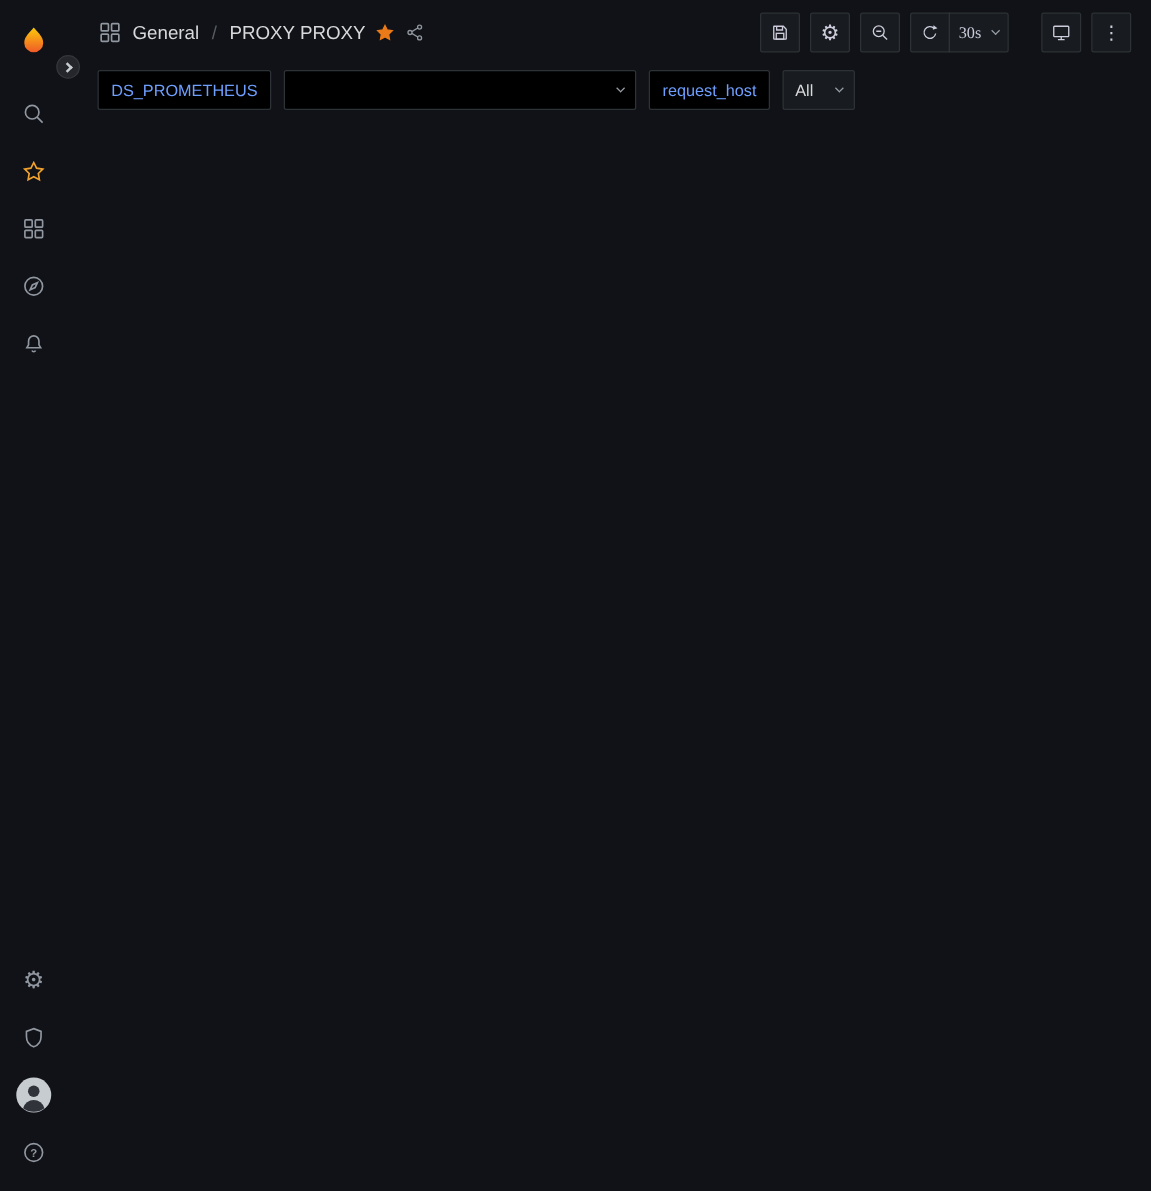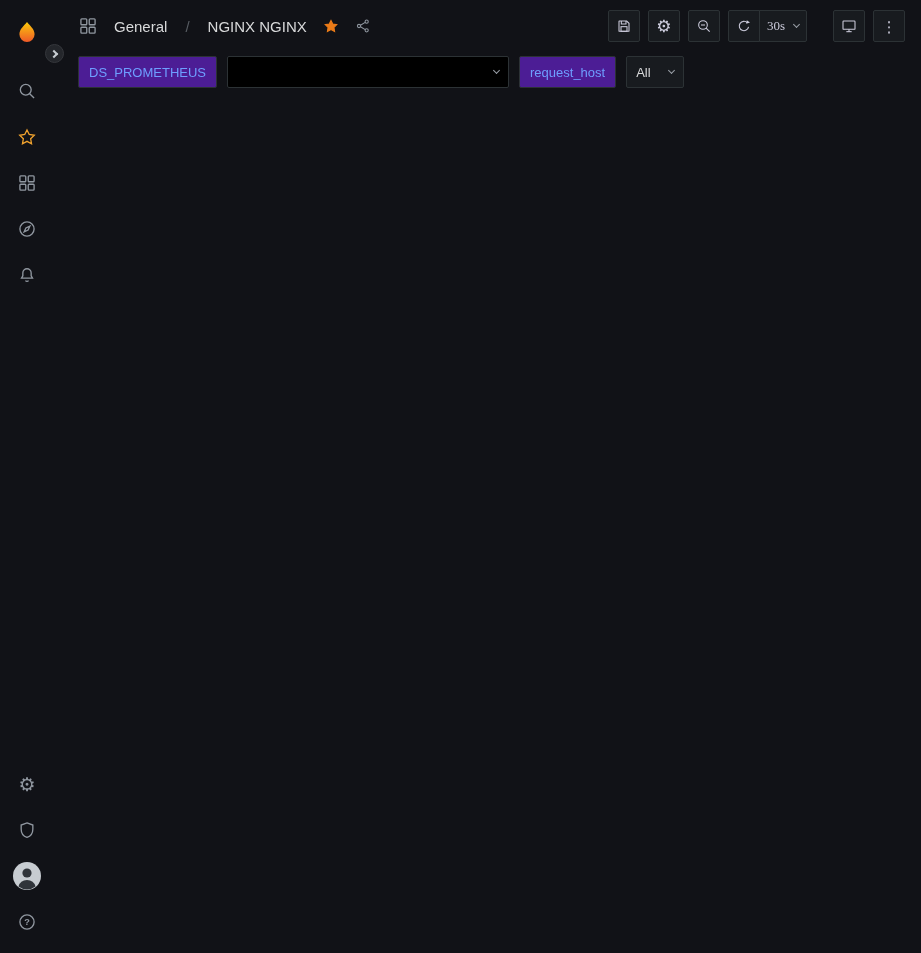--- a/index.html
+++ b/index.html
@@ -20,40 +20,40 @@
   .sidebar-expand { position:absolute; left:45px; top:44px; width:19px; height:19px; border-radius:50%;
     background:#24262b; border:1px solid #35373c; display:flex; align-items:center; justify-content:center;
     z-index:5; cursor:pointer; }
   .chev-r { display:inline-block; width:6px; height:6px; border-right:2px solid #c7ccd1;
     border-bottom:2px solid #c7ccd1; transform:rotate(-45deg); margin-left:-2px; }
   .star-active { color:#f0a22e; }
   .avatar-svg { width:30px; height:30px; }
 
   
   .main { flex:1; min-width:0; display:flex; flex-direction:column; }
-  .topnav { height:52px; flex:none; display:flex; align-items:center; gap:16px; padding:0 16px 0 24px; }
+  .topnav { height:52px; flex:none; display:flex; align-items:center; gap:8px; padding:0 16px 0 24px; }
   .crumb { font-size:15px; color:#d8d9da; white-space:nowrap; }
   .crumb-sep { color:#585d63; margin:0 2px; font-size:15px; }
   .title-star { color:#eb7b18; }
   .tool-right { margin-left:auto; display:flex; align-items:center; gap:8px; }
   .tool-btn { height:32px; min-width:32px; border:1px solid #2c3235; background:#181b1f; border-radius:2px;
     display:flex; align-items:center; justify-content:center; color:#ccccdc; padding:0 7px; gap:7px;
     font-size:13px; cursor:pointer; }
   .tool-btn .ic { width:16px; height:16px; }
   .tz { font-size:11px; color:#c3c6cc; }
   .caret { display:inline-block; width:5px; height:5px; border-right:1.5px solid #9aa0a8;
     border-bottom:1.5px solid #9aa0a8; transform:rotate(45deg); margin-top:-3px; margin-left:2px; }
   .btn-group { display:flex; }
   .btn-group .tool-btn:last-child { margin-left:-1px; border-top-left-radius:0; border-bottom-left-radius:0;font-family:Liberation Serif, serif; }
   .btn-group .tool-btn:first-child { border-top-right-radius:0; border-bottom-right-radius:0; }
   .gap-left { margin-left:18px; }
 
   
   .subnav { height:40px; flex:none; display:flex; align-items:center; gap:10px; padding:0 16px 0 24px; }
-  .var-label { height:32px; border:1px solid #2c3235; background:#4c1d95; color:#6e9fff;
+  .var-label { height:32px; border:1px solid #2c3235; background:#000000; color:#6e9fff;
     display:flex; align-items:center; padding:0 10px; font-size:13px; border-radius:2px; white-space:nowrap; }
   .var-select { height:32px; border:1px solid #2c3235; border-radius:2px; display:flex; align-items:center;
     justify-content:flex-end; padding:0 9px; cursor:pointer; }
   .var-select.black { background:#000; width:282px; }
   .var-select.light { background:#181b1f; color:#d8d9da; font-size:13px; gap:16px; }
 
   
   .dash { flex:1; min-height:0; overflow:hidden; padding:8px 14px 0 16px; }
 
   .panel-grid { display:grid; grid-template-columns:1fr 1fr; gap:8px; margin-bottom:12px; }
@@ -140,21 +140,21 @@
 
     <header class="topnav">
       <svg class="ic" viewBox="0 0 24 24" style="color:#9097a0">
         <rect x="3.5" y="3.5" width="7" height="7" rx="1"></rect>
           <rect x="13.5" y="3.5" width="7" height="7" rx="1"></rect>
         <rect x="3.5" y="13.5" width="7" height="7" rx="1"></rect>
           <rect x="13.5" y="13.5" width="7" height="7" rx="1"></rect>
       </svg>
       <span class="crumb">General</span>
       <span class="crumb-sep">/</span>
-      <span class="crumb">NGINX NGINX</span>
+      <span class="crumb">PROXY PROXY</span>
       <svg class="ic ic-sm title-star" viewBox="0 0 24 24" style="fill:#eb7b18;stroke:#eb7b18">
         <path d="M12 3.6l2.7 5.4 6 .9-4.3 4.2 1 6-5.4-2.9-5.4 2.9 1-6-4.3-4.2 6-.9z"></path>
       </svg>
       <svg class="ic ic-sm" viewBox="0 0 24 24" style="color:#9097a0">
         <circle cx="17.5" cy="5.5" r="2.4"></circle>
           <circle cx="17.5" cy="18.5" r="2.4"></circle>
           <circle cx="6" cy="12" r="2.4"></circle>
         <line x1="8.2" y1="10.9" x2="15.3" y2="6.6"></line>
           <line x1="8.2" y1="13.1" x2="15.3" y2="17.4"></line>
       </svg>

